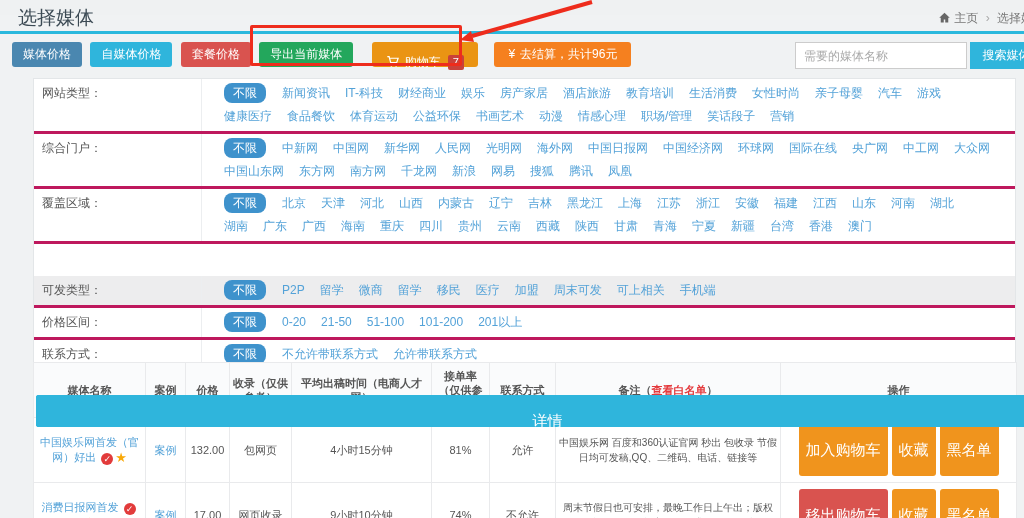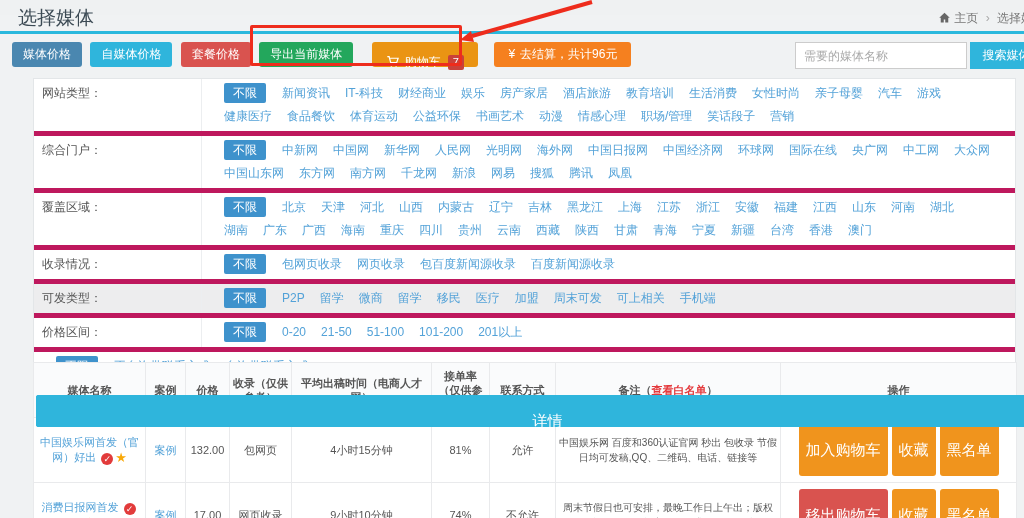--- a/index.html
+++ b/index.html
@@ -36,28 +36,28 @@
   .sbtn { display:inline-block; height:27px; line-height:27px; background:#2fb5dc; color:#fff;
           font-size:12px; padding:0 12px; margin-left:-1px; text-decoration:none; vertical-align:top; }
 
   
   .hl-box { position:absolute; left:250px; top:25px; width:212px; height:41px;
             border:3px solid #ee2c1c; border-radius:2px; z-index:8; pointer-events:none; }
   .hl-arrow { position:absolute; left:0; top:0; z-index:9; pointer-events:none; }
 
   
   .panel { position:absolute; top:78px; left:33px; width:983px; background:#fff; border:1px solid #e3e6e8; }
-  .frow { display:flex; border-bottom:5px solid #be185d; background:#fff; }
+  .frow { display:flex; border-bottom:3px solid #be185d; background:#fff; }
   .frow:last-child { border-bottom:none; }
-  .frow.gray { background:#ededee; }
+  .frow.gray { background:#ededee;margin-top:32px; }
   .flabel { flex:0 0 168px; padding:6px 0 4px 8px; font-size:12px; color:#555;
             border-right:1px solid #eceef0; }
   .fopts { flex:1; padding:3px 8px 3px 22px; line-height:23px; font-size:12px; }
   .chip { display:inline-block; background:#3e92cc; color:#fff; padding:0 9px; line-height:20px;
-          border-radius:2px; margin-right:16px; cursor:pointer; }
+          border-radius:8px; margin-right:16px; cursor:pointer; }
   .opt { display:inline-block; margin-right:15px; white-space:nowrap; }
   .opt a { color:#53a2d8; text-decoration:none; cursor:pointer; }
   .opt a.red { color:#e4393c; }
   .arrow { color:#f08a24; font-style:normal; margin-left:2px; }
   .cbadge { background:#d9534f; color:#fff; font-style:normal; font-size:10px; padding:1px 4px;
             border-radius:2px; margin-left:3px; }
 
   
   .mtable { position:absolute; top:362px; left:33px; width:983px; border-collapse:collapse;
             background:#fff; font-size:11px; table-layout:fixed; }
@@ -125,33 +125,30 @@
     <div class="fopts"><span class="chip">不限</span><span><span class="opt"><a>新闻资讯</a></span><span class="opt"><a>IT-科技</a></span><span class="opt"><a>财经商业</a></span><span class="opt"><a>娱乐</a></span><span class="opt"><a>房产家居</a></span><span class="opt"><a>酒店旅游</a></span><span class="opt"><a>教育培训</a></span><span class="opt"><a>生活消费</a></span><span class="opt"><a>女性时尚</a></span><span class="opt"><a>亲子母婴</a></span><span class="opt"><a>汽车</a></span><span class="opt"><a>游戏</a></span><span class="opt"><a>健康医疗</a></span><span class="opt"><a>食品餐饮</a></span><span class="opt"><a>体育运动</a></span><span class="opt"><a>公益环保</a></span><span class="opt"><a>书画艺术</a></span><span class="opt"><a>动漫</a></span><span class="opt"><a>情感心理</a></span><span class="opt"><a>职场/管理</a></span><span class="opt"><a>笑话段子</a></span><span class="opt"><a>营销</a></span></span></div>
   </div>
   <div class="frow">
     <div class="flabel">综合门户：</div>
     <div class="fopts"><span class="chip">不限</span><span><span class="opt"><a>中新网</a></span><span class="opt"><a>中国网</a></span><span class="opt"><a>新华网</a></span><span class="opt"><a>人民网</a></span><span class="opt"><a>光明网</a></span><span class="opt"><a>海外网</a></span><span class="opt"><a>中国日报网</a></span><span class="opt"><a>中国经济网</a></span><span class="opt"><a>环球网</a></span><span class="opt"><a>国际在线</a></span><span class="opt"><a>央广网</a></span><span class="opt"><a>中工网</a></span><span class="opt"><a>大众网</a></span><span class="opt"><a>中国山东网</a></span><span class="opt"><a>东方网</a></span><span class="opt"><a>南方网</a></span><span class="opt"><a>千龙网</a></span><span class="opt"><a>新浪</a></span><span class="opt"><a>网易</a></span><span class="opt"><a>搜狐</a></span><span class="opt"><a>腾讯</a></span><span class="opt"><a>凤凰</a></span></span></div>
   </div>
   <div class="frow">
     <div class="flabel">覆盖区域：</div>
     <div class="fopts"><span class="chip">不限</span><span><span class="opt"><a>北京</a></span><span class="opt"><a>天津</a></span><span class="opt"><a>河北</a></span><span class="opt"><a>山西</a></span><span class="opt"><a>内蒙古</a></span><span class="opt"><a>辽宁</a></span><span class="opt"><a>吉林</a></span><span class="opt"><a>黑龙江</a></span><span class="opt"><a>上海</a></span><span class="opt"><a>江苏</a></span><span class="opt"><a>浙江</a></span><span class="opt"><a>安徽</a></span><span class="opt"><a>福建</a></span><span class="opt"><a>江西</a></span><span class="opt"><a>山东</a></span><span class="opt"><a>河南</a></span><span class="opt"><a>湖北</a></span><span class="opt"><a>湖南</a></span><span class="opt"><a>广东</a></span><span class="opt"><a>广西</a></span><span class="opt"><a>海南</a></span><span class="opt"><a>重庆</a></span><span class="opt"><a>四川</a></span><span class="opt"><a>贵州</a></span><span class="opt"><a>云南</a></span><span class="opt"><a>西藏</a></span><span class="opt"><a>陕西</a></span><span class="opt"><a>甘肃</a></span><span class="opt"><a>青海</a></span><span class="opt"><a>宁夏</a></span><span class="opt"><a>新疆</a></span><span class="opt"><a>台湾</a></span><span class="opt"><a>香港</a></span><span class="opt"><a>澳门</a></span></span></div>
   </div>
-  <div class="frow">
-    <div class="flabel">收录情况：</div>
-    <div class="fopts"><span class="chip">不限</span><span><span class="opt"><a>包网页收录</a></span><span class="opt"><a>网页收录</a></span><span class="opt"><a>包百度新闻源收录</a></span><span class="opt"><a>百度新闻源收录</a></span></span></div>
-  </div>
   <div class="frow gray">
     <div class="flabel">可发类型：</div>
     <div class="fopts"><span class="chip">不限</span><span><span class="opt"><a>P2P</a></span><span class="opt"><a>留学</a></span><span class="opt"><a>微商</a></span><span class="opt"><a>留学</a></span><span class="opt"><a>移民</a></span><span class="opt"><a>医疗</a></span><span class="opt"><a>加盟</a></span><span class="opt"><a>周末可发</a></span><span class="opt"><a>可上相关</a></span><span class="opt"><a>手机端</a></span></span></div>
   </div>
   <div class="frow">
     <div class="flabel">价格区间：</div>
     <div class="fopts"><span class="chip">不限</span><span><span class="opt"><a>0-20</a></span><span class="opt"><a>21-50</a></span><span class="opt"><a>51-100</a></span><span class="opt"><a>101-200</a></span><span class="opt"><a>201以上</a></span></span></div>
   </div>
   <div class="frow">
+    <div class="flabel">联系方式：</div>
     <div class="fopts"><span class="chip">不限</span><span><span class="opt"><a>不允许带联系方式</a></span><span class="opt"><a>允许带联系方式</a></span></span></div>
   </div>
   <div class="frow">
     <div class="flabel">排序类型：</div>
     <div class="fopts"><span class="chip">默认</span><span><span class="opt"><a>价格</a><em class="arrow">↑</em></span><span class="opt"><a>价格</a><em class="arrow">↓</em></span><span class="opt"><a>出稿时间</a><em class="arrow">↑</em></span></span></div>
   </div>
   <div class="frow">
     <div class="flabel">特殊筛选：</div>
     <div class="fopts"><span><span class="opt"><a>我的收藏夹</a></span><span class="opt"><a>已认证媒体</a></span><span class="opt"><a class="red">创建百科</a></span><span class="opt"><a>客户端</a></span><span class="opt"><a>阅读量</a></span><span class="opt"><a>视频</a></span><span class="opt"><a>优质媒体</a></span><span class="opt"><a>白名单媒体</a></span><span class="opt"><a>通用券媒体</a><i class="cbadge">5</i></span></span></div>
   </div>

